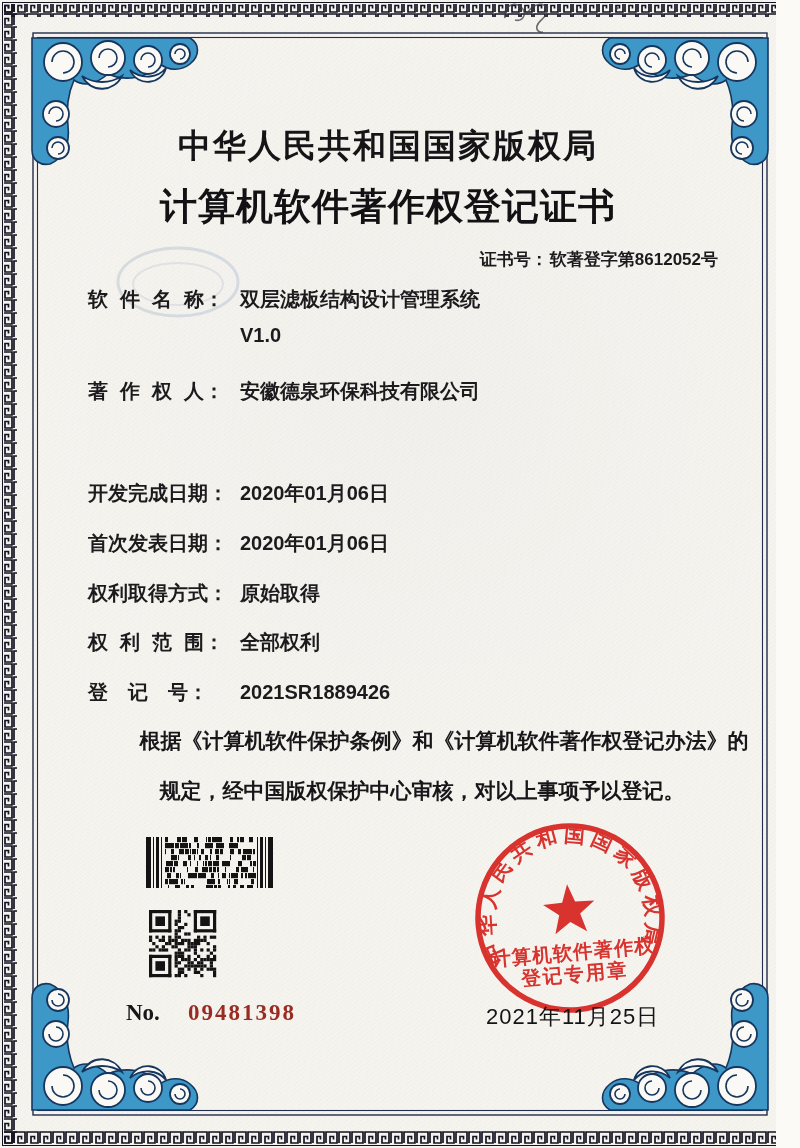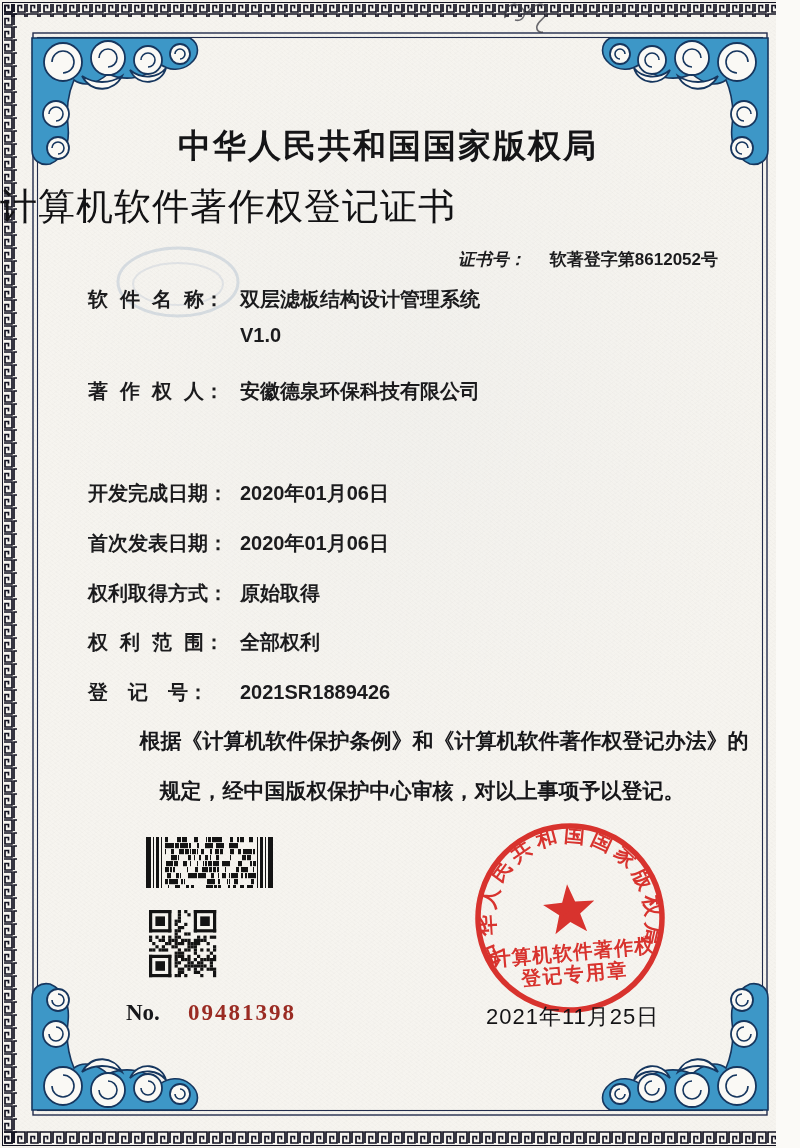--- a/index.html
+++ b/index.html
@@ -9,24 +9,24 @@
       radial-gradient(circle at 55% 35%, rgba(185,195,205,.07), transparent 45%),
       repeating-linear-gradient(40deg, rgba(120,120,130,.022) 0 1px, transparent 1px 3px),
       repeating-linear-gradient(-35deg, rgba(140,130,120,.02) 0 1px, transparent 1px 4px),
       #f6f4ef;
     font-family:"Liberation Sans","DejaVu Sans",sans-serif;color:#1b1b1d;
   }
   .deco{position:absolute;left:0;top:0;width:800px;height:1148px;}
   .abs{position:absolute;}
   .authority{top:124px;left:0;right:0;text-align:center;font-family:"Liberation Serif","DejaVu Serif",serif;
     font-size:33px;font-weight:700;letter-spacing:2px;color:#151517;}
-  .cert-title{top:182px;left:0;right:0;font-family:"Liberation Serif","DejaVu Serif",serif;
-    font-size:37px;font-weight:400;letter-spacing:1px;color:#121214;}
+  .cert-title{top:182px;left:0;right:0;text-align:center;font-family:"Liberation Serif","DejaVu Serif",serif;
+    font-size:37px;font-weight:700;letter-spacing:1px;color:#121214;}
   .certno{top:248px;right:58px;font-size:17px;font-weight:700;}
-  .certno .lbl{margin-right:24px;font-style:italic;}
+  .certno .lbl{margin-right:2px;}
   .frow{left:88px;font-size:20px;font-weight:700;white-space:nowrap;}
   .frow .flabel{display:inline-block;min-width:152px;font-family:Liberation Mono, monospace;}
   .fval2{left:240px;font-size:20px;font-weight:700;margin-top:8px;}
   .stmt{left:88px;width:668px;font-size:21px;font-weight:700;line-height:50px;color:#17171a;text-align:center;}
   .stmt .ln1{text-indent:44px;}
   .serial{left:126px;top:1000px;font-family:"Liberation Serif","DejaVu Serif",serif;
     font-size:23px;font-weight:700;color:#17171a;}
   .serial .num{margin-left:28px;letter-spacing:2px;text-align:right;}
   .issue-date{left:486px;top:1002px;font-size:22px;font-weight:400;letter-spacing:1px;color:#141416;z-index:5;}
   .seal-wrap{left:458px;top:806px;width:224px;height:224px;z-index:4;}

